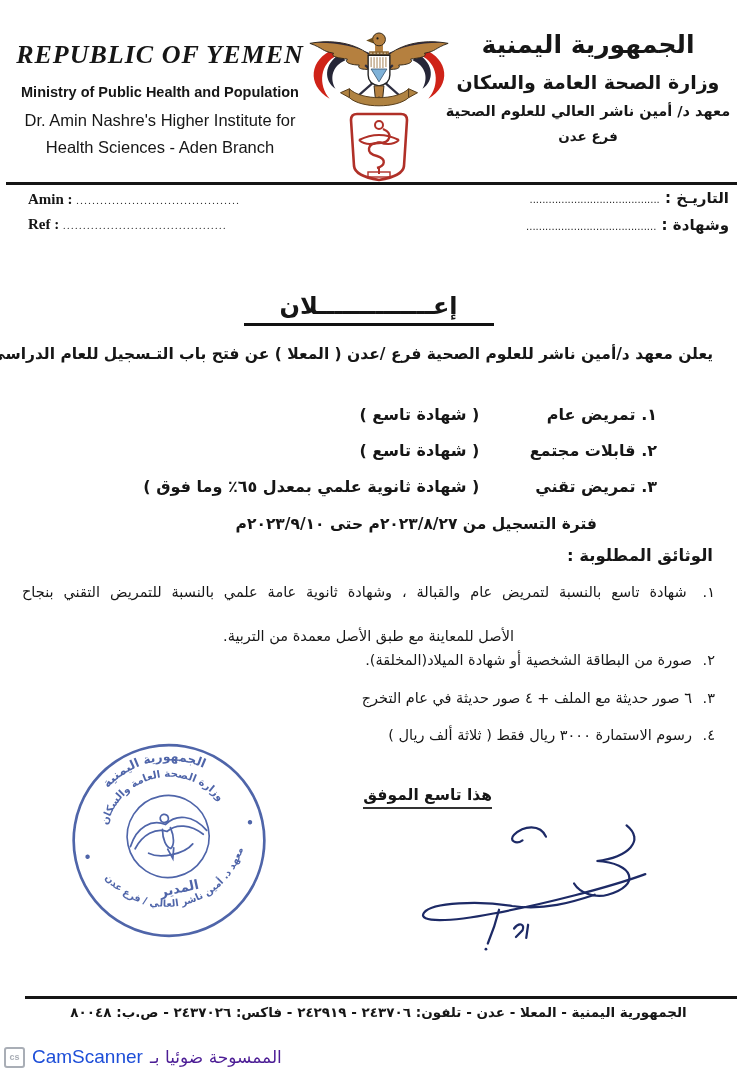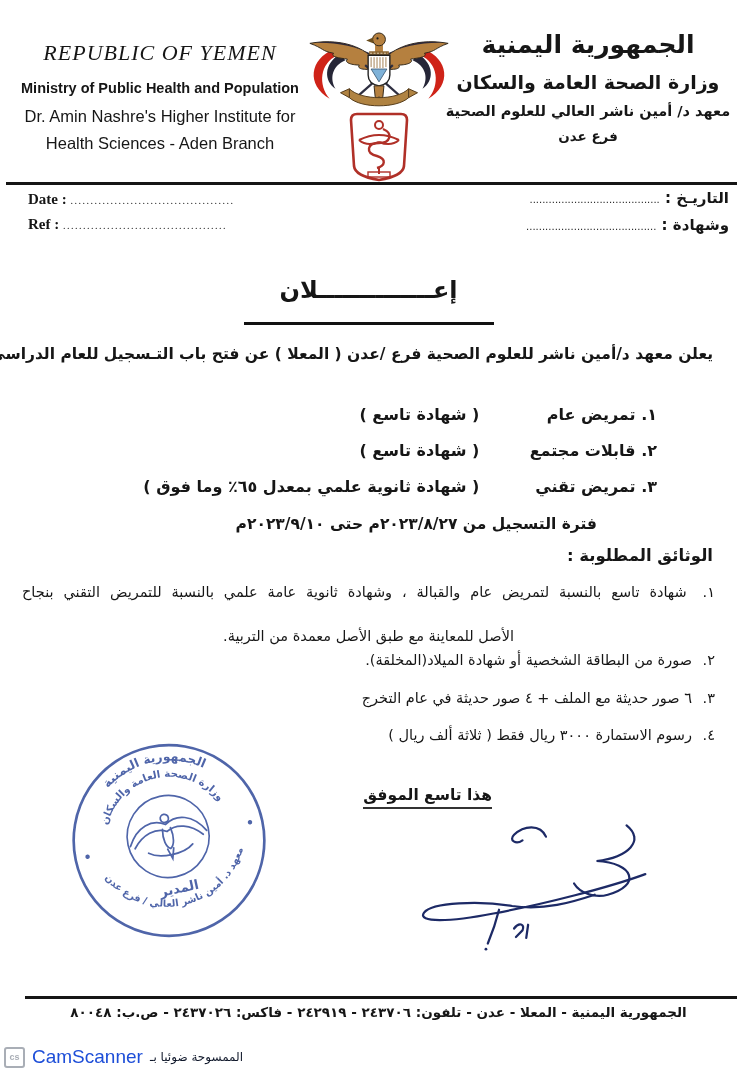--- a/index.html
+++ b/index.html
@@ -1,41 +1,41 @@
 <!DOCTYPE html>
 <html lang="ar"><head>
 <meta charset="utf-8">
 <style>
   html,body{margin:0;padding:0;background:#fff;}
   .page{position:relative;width:737px;height:1080px;background:#fff;overflow:hidden;
         font-family:"DejaVu Sans",sans-serif;color:#161616;}
   .abs{position:absolute;}
   
   .en-head{left:12px;top:40px;width:296px;text-align:center;}
-  .en1{font-family:"Liberation Serif",serif;font-style:italic;font-weight:400;font-size:22px;letter-spacing:1px;margin-bottom:14px;}
+  .en1{font-family:"Liberation Serif",serif;font-style:italic;font-weight:700;font-size:26px;letter-spacing:1px;margin-bottom:14px;}
   .en2{font-family:"Liberation Sans",sans-serif;font-weight:700;font-size:14.5px;margin-bottom:7px;}
   .en3,.en4{font-family:"Liberation Sans",sans-serif;font-size:16.5px;line-height:27px;}
   .ar-head{left:445px;top:30px;width:286px;text-align:center;direction:rtl;}
   .ar1{font-size:25px;font-weight:700;margin-bottom:12px;}
   .ar2{font-size:19px;font-weight:700;margin-bottom:10px;}
   .ar3{font-size:14.5px;font-weight:700;margin-bottom:9px;}
   .ar4{font-size:13.5px;font-weight:700;}
   .emblem{left:300px;top:25px;}
   .inst-logo{left:346px;top:110px;}
   .hr-top{left:6px;top:182px;width:731px;height:3px;background:#151515;}
   .hr-bottom{left:25px;top:996px;width:712px;height:2.5px;background:#151515;}
   
   .dates-en{left:28px;top:191px;font-family:"Liberation Serif",serif;font-weight:700;font-size:15px;}
   .dates-en .row{margin-bottom:8px;}
   .dates-ar{right:8px;top:189px;direction:rtl;font-weight:700;font-size:15px;}
   .dates-ar .row{margin-bottom:9px;}
   .dots{font-size:10px;letter-spacing:1.5px;color:#222;font-weight:400;}
   
-  .title{left:0;right:0;top:276px;margin:auto;width:250px;text-align:center;
-         font-size:24px;font-weight:700;border-bottom:3px solid #111;padding-bottom:18px;}
+  .title{left:0;right:0;top:292px;margin:auto;width:250px;text-align:center;
+         font-size:24px;font-weight:700;border-bottom:3px solid #111;padding-bottom:3px;}
   .intro1{left:22px;right:24px;top:345px;direction:rtl;font-size:15.5px;font-weight:700;
           text-align:justify;text-align-last:justify;white-space:nowrap;}
   .intro2{left:100px;top:369px;direction:rtl;font-size:15.5px;font-weight:700;white-space:nowrap;}
   .spec-row{right:80px;left:60px;direction:rtl;font-size:16px;font-weight:700;white-space:nowrap;}
   .spec-name{display:inline-block;width:172px;}
   .period{right:140px;top:515px;direction:rtl;font-size:15.5px;font-weight:700;white-space:nowrap;}
   .docs-title{right:24px;top:546px;direction:rtl;font-size:16.5px;font-weight:700;}
   .doc{right:22px;left:22px;direction:rtl;font-size:14.5px;line-height:24px;}
   .doc-just{text-align:justify;text-align-last:justify;white-space:nowrap;}
   .doc-center{text-align:center;margin-top:20px;}
@@ -45,21 +45,21 @@
   .stamp{left:64px;top:738px;transform:rotate(-12deg);opacity:.88;}
   .signature{left:396px;top:816px;}
   
   .footer-contact{left:25px;right:5px;top:1004px;direction:rtl;text-align:center;
                   font-size:13.5px;font-weight:700;white-space:nowrap;}
   .watermark{left:4px;top:1046px;display:flex;align-items:center;gap:7px;}
   .cs-box{width:17px;height:17px;border:2px solid #a9aeb6;border-radius:3px;color:#a9aeb6;
           font-size:9px;font-weight:700;display:flex;align-items:center;justify-content:center;
           font-family:"Liberation Sans",sans-serif;}
   .cs-brand{font-family:"Liberation Sans",sans-serif;font-size:19px;color:#1d4ed8;}
-  .cs-ar{font-size:12px;color:#0f172a;direction:rtl;}
+  .cs-ar{font-size:17px;color:#4c1d95;direction:rtl;}
 </style>
 </head>
 <body>
 
 <div class="page">
 
   <div class="abs en-head">
     <div class="en1">REPUBLIC OF YEMEN</div>
     <div class="en2">Ministry of Public Health and Population</div>
     <div class="en3">Dr. Amin Nashre's Higher Institute for</div>
@@ -107,21 +107,21 @@
     <div class="ar1">الجمهورية اليمنية</div>
     <div class="ar2">وزارة الصحة العامة والسكان</div>
     <div class="ar3">معهد د/ أمين ناشر العالي للعلوم الصحية</div>
     <div class="ar4">فرع عدن</div>
   </div>
 
   <div class="abs hr-top"></div>
 
   <div class="abs dates-en">
     <div class="row">
-      <span>Date :</span>
+      <span>Amin :</span>
       <span class="dots">.........................................</span>
     </div>
     <div class="row">
       <span>Ref :</span>
       <span class="dots">.........................................</span>
     </div>
   </div>
   <div class="abs dates-ar">
     <div class="row">
       <span>التاريـخ :</span>

